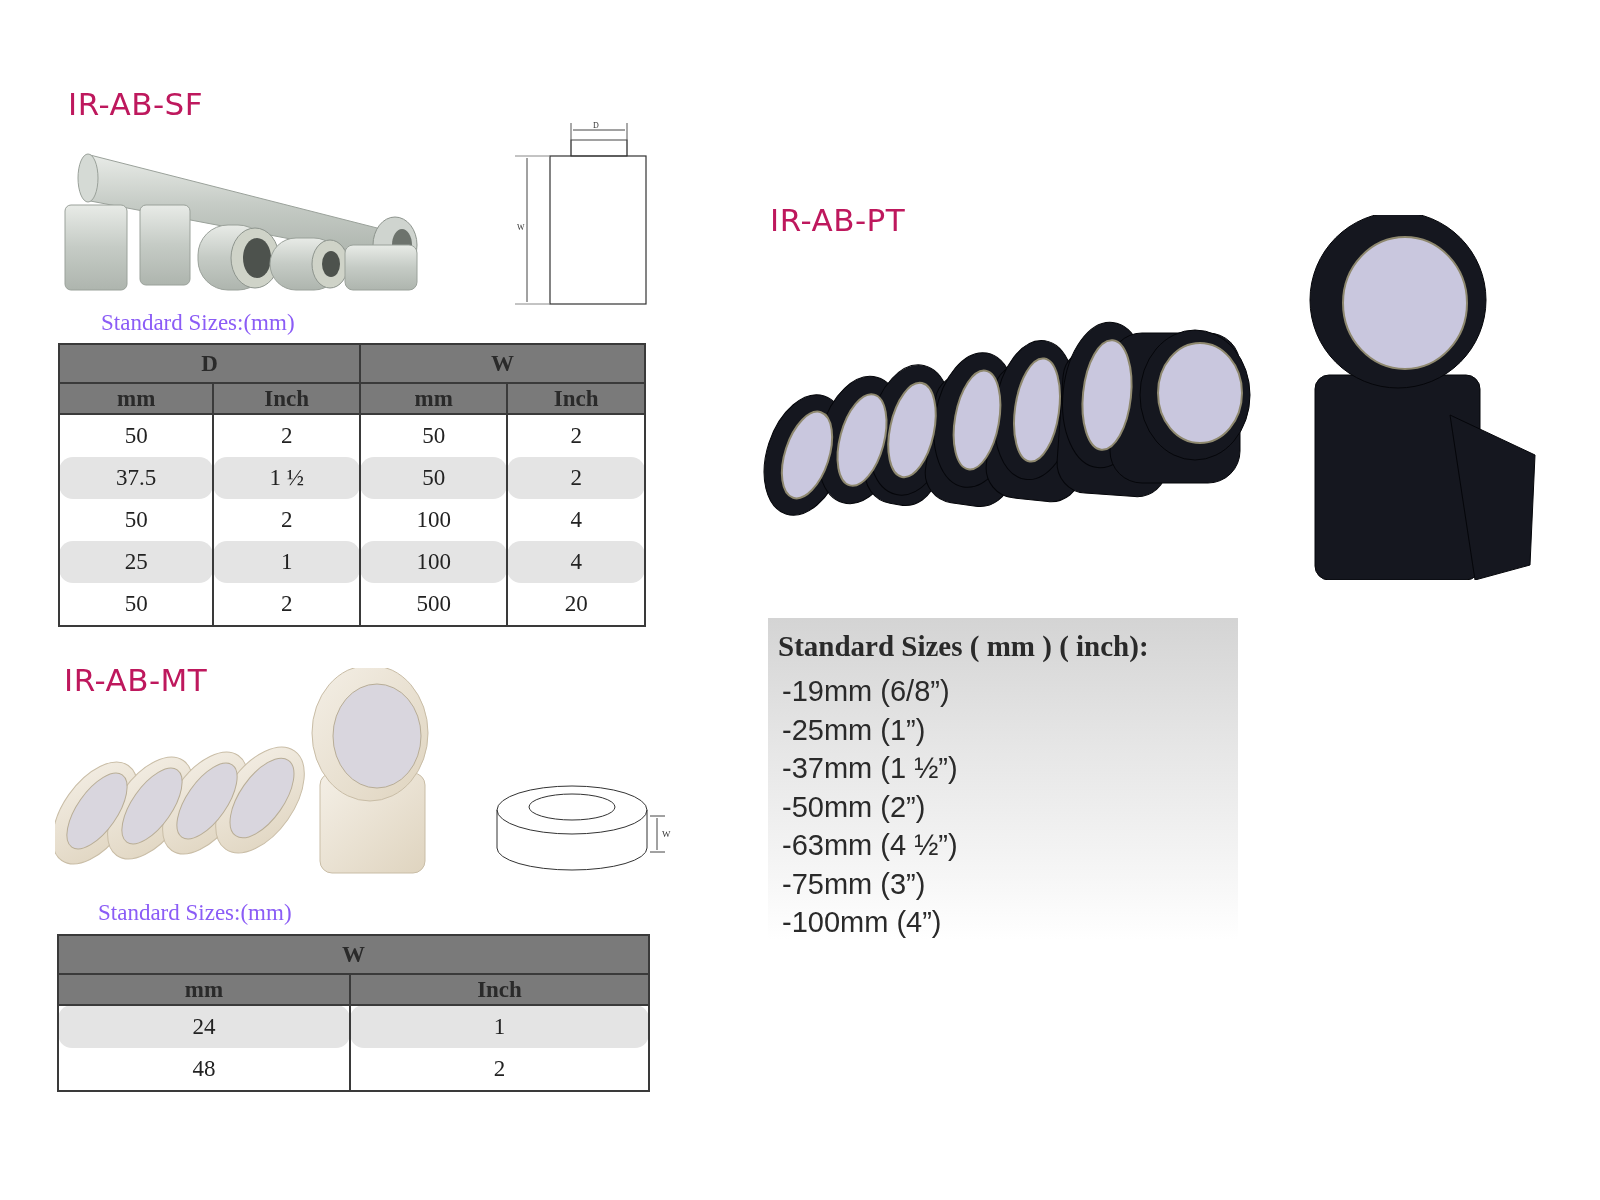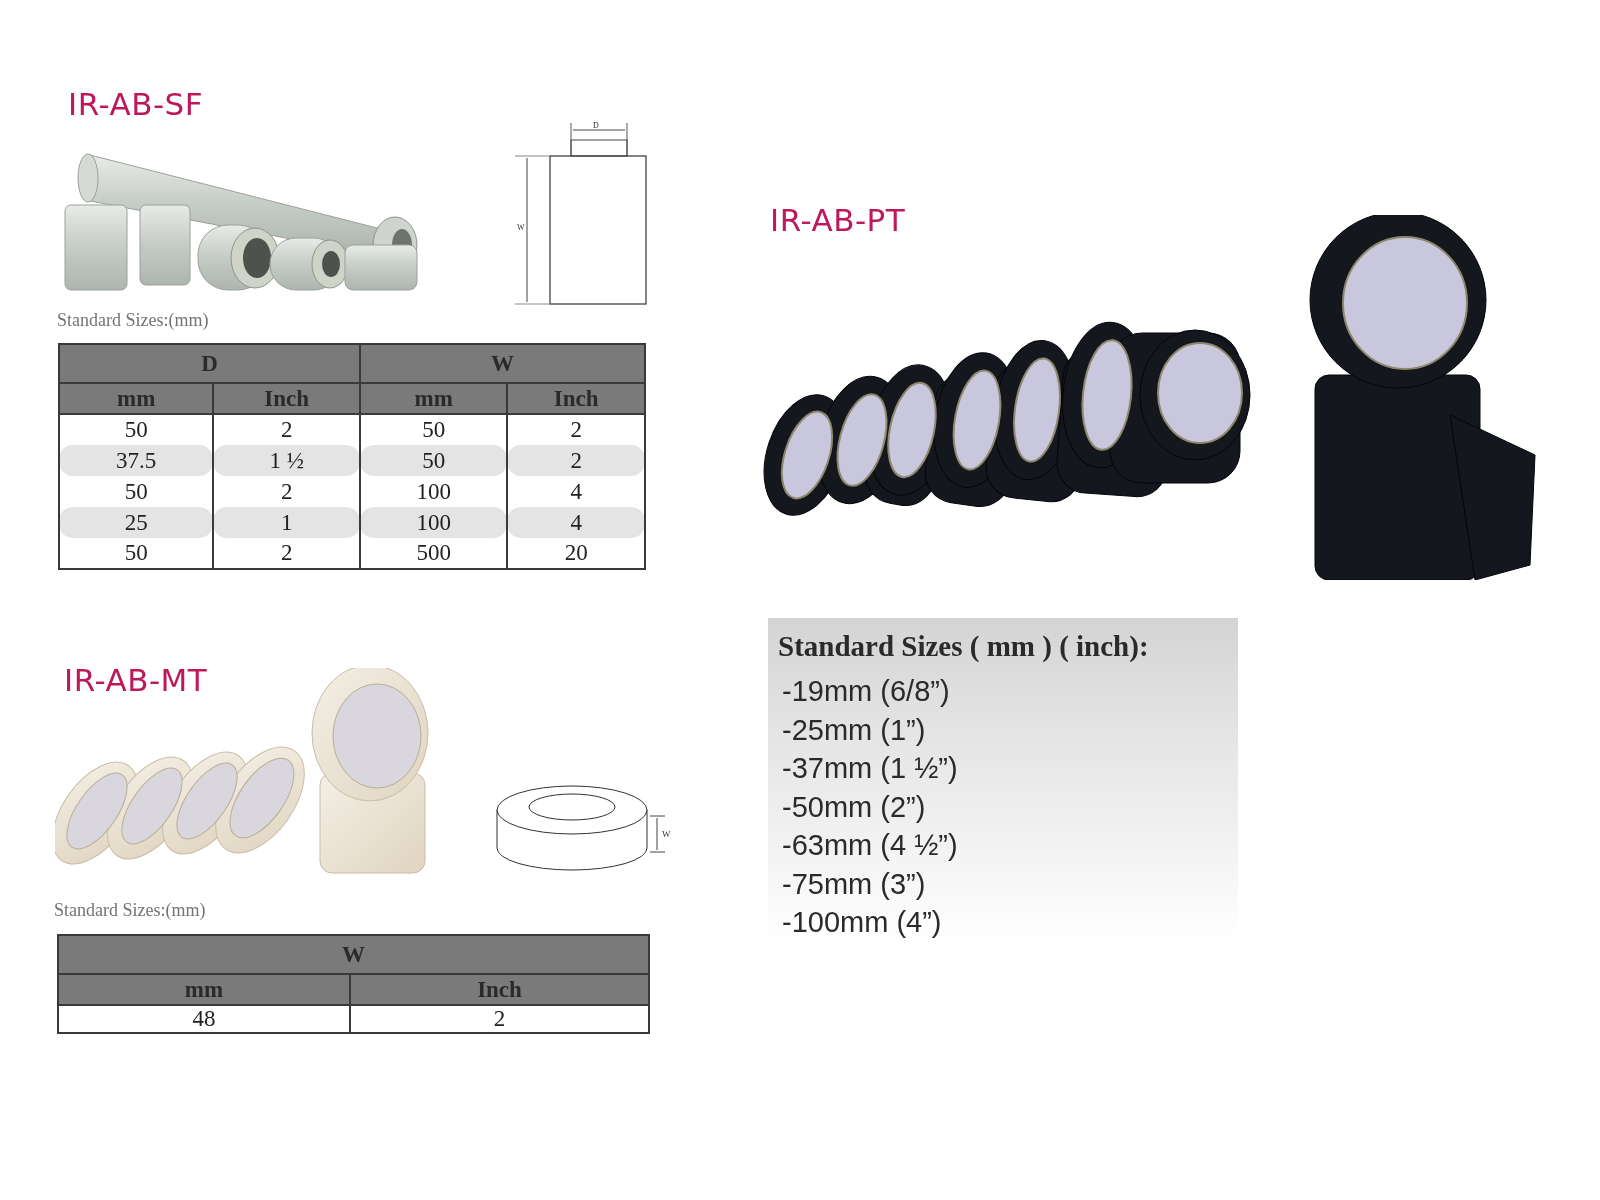--- a/index.html
+++ b/index.html
@@ -1,22 +1,22 @@
 <!DOCTYPE html>
 <html><head>
 <meta charset="utf-8">
 <style>
   html, body { margin:0; padding:0; background:#ffffff; }
   body { width:1600px; height:1200px; position:relative; overflow:hidden; font-family:"Liberation Serif", serif; color:#222; }
   .abs { position:absolute; }
   .title { font-family:"DejaVu Sans", sans-serif; font-weight:normal; font-size:31px; color:#be185d; letter-spacing:0.5px; }
-  .caption { font-family:"Liberation Serif", serif; font-size:18px; color:#737373; }
+  .caption { font-family:"Liberation Serif", serif; font-size:23px; color:#8b5cf6;margin-left:44px; }
   table.spec { position:absolute; border-collapse:collapse; font-family:"Liberation Serif", serif; }
   table.spec th { background:#7a7a7a; color:#2a2a2a; font-weight:bold; font-size:23px; border:2px solid #3a3a3a; padding:0; }
-  table.spec td { font-size:23px; text-align:center; border-left:2px solid #3a3a3a; border-right:2px solid #3a3a3a; padding:0; color:#222; }
+  table.spec td { font-size:23px; text-align:center; border-left:2px solid #3a3a3a; border-right:2px solid #3a3a3a; padding:8px; color:#222; }
   table.spec tr.alt td { background:#e4e4e4;border-radius:14px; }
   table.spec tr.last td { border-bottom:2px solid #3a3a3a; }
   .sizes-box { position:absolute; left:768px; top:618px; width:470px; height:322px;
      background:linear-gradient(to bottom, #d4d4d4 0%, #e6e6e6 40%, #f6f6f6 80%, #ffffff 100%); }
   .sizes-title { position:absolute; left:10px; top:12px; font-size:29px; font-weight:bold; color:#2a2a2a; font-family:"Liberation Serif", serif; }
   .sizes-list { position:absolute; left:14px; top:54px; margin:0; padding:0; list-style:none; }
   .sizes-list li { font-size:29px; line-height:38.5px; color:#2a2a2a; font-family:Liberation Sans, sans-serif; }
   svg { display:block; }
 </style>
 </head>
@@ -159,20 +159,24 @@
       <col style="width:300px">
     </colgroup>
   <tbody>
       <tr style="height:39px;">
     <th colspan="2">W</th>
   </tr>
   <tr style="height:31px;">
     <th>mm</th>
     <th>Inch</th>
   </tr>
+  <tr class="alt" style="height:31px;">
+    <td>24</td>
+    <td>1</td>
+  </tr>
   <tr class="last" style="height:22px;">
     <td>48</td>
     <td>2</td>
   </tr>
 </tbody>
   </table>
 
 <div class="abs title" style="left:770px;top:202px;">IR-AB-PT</div>
 
 <svg class="abs" style="left:760px;top:215px;" width="790" height="365">

